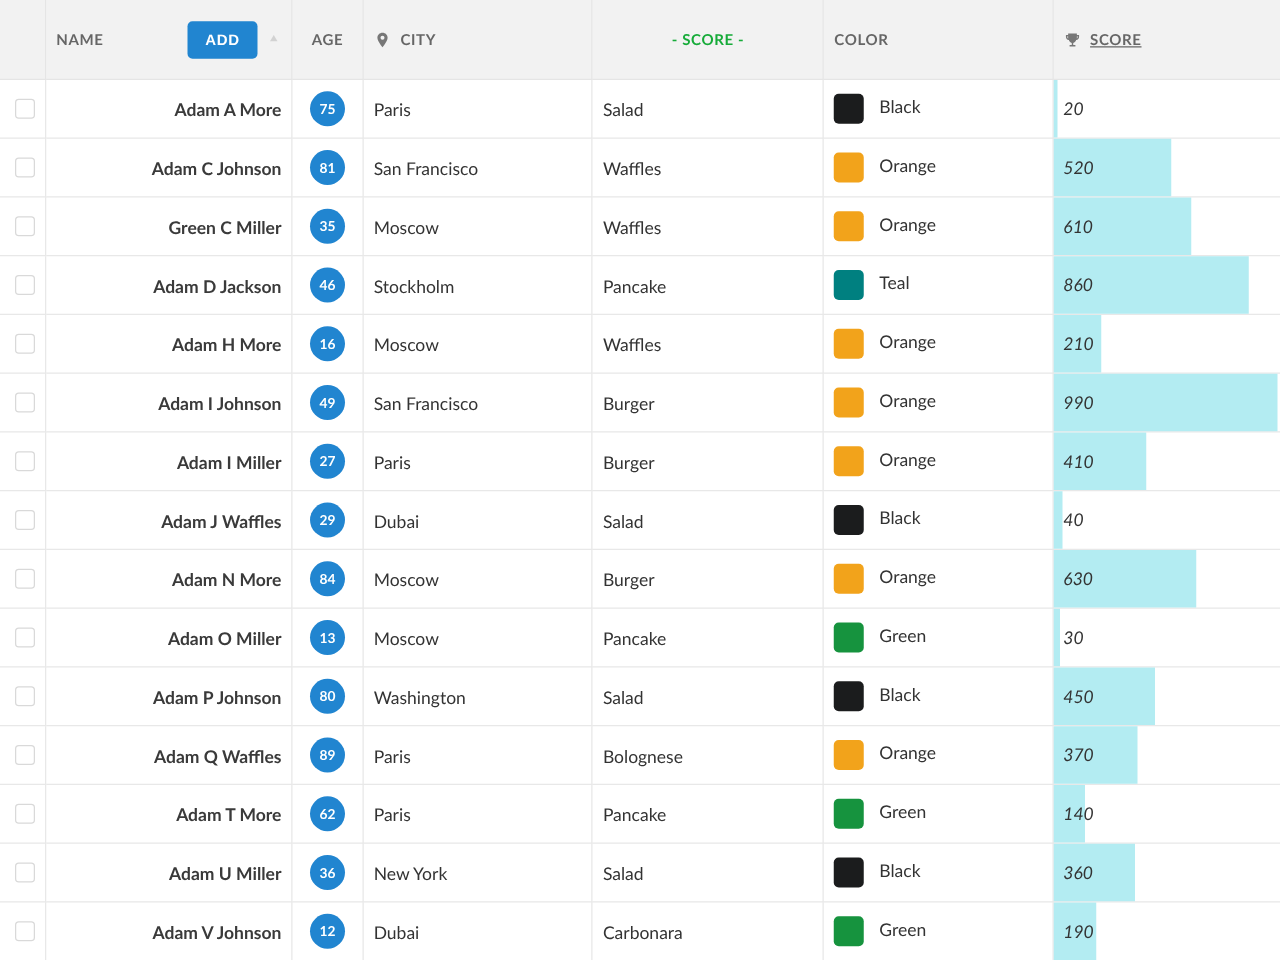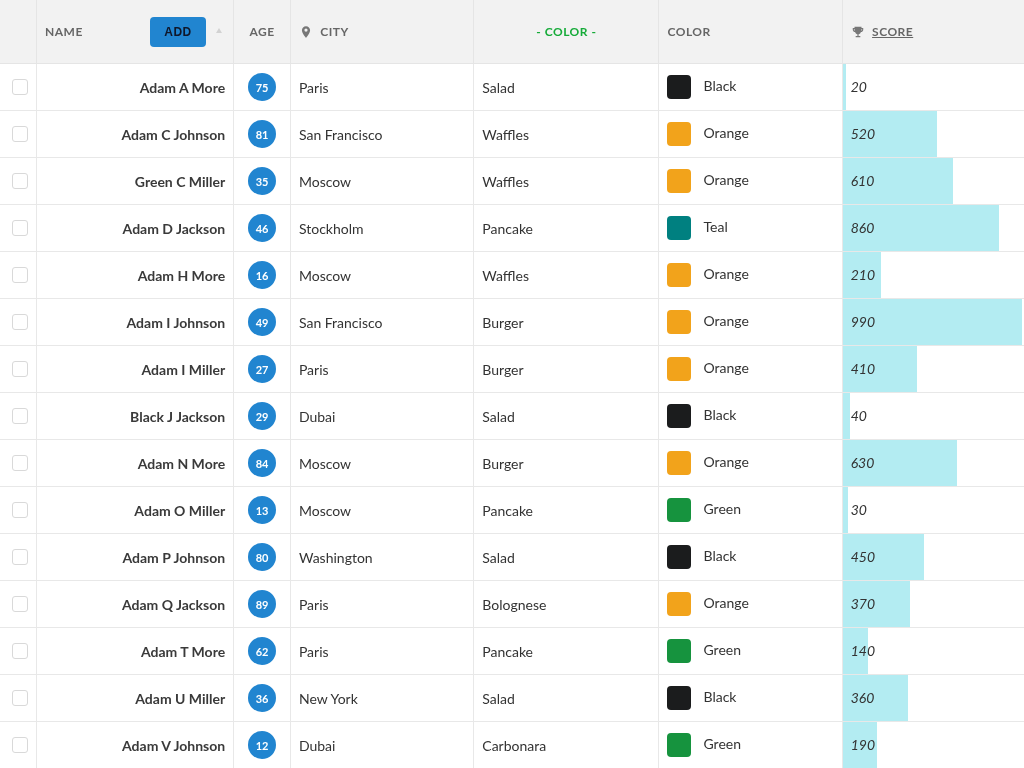--- a/index.html
+++ b/index.html
@@ -40,21 +40,21 @@
   .col-check { width: 34px; }
   .col-name  { width: 160px; }
   .col-age   { width: 58px; text-align: center; }
   .col-city  { width: 192px; }
   .col-food  { width: 196px; }
   .col-color { width: 192px; }
   .col-score { width: 192px; }
 
   .add-btn {
     background: #2185d0;
-    color: #0f172a;
+    color: #ffffff;
     border: none;
     border-radius: 4px;
     padding: 8px 14px;
     font-weight: 700;
     font-size: 12px;
     letter-spacing: 0.5px;
     cursor: pointer;
     margin-left: 64px;
   }
 
@@ -155,21 +155,21 @@
       </th>
       <th class="col-city">
         <span class="marker-icon">
           <svg viewBox="0 0 24 24">
               <path d="M12 2C8 2 5 5 5 9c0 5 7 13 7 13s7-8 7-13c0-4-3-7-7-7zm0 9.5A2.5 2.5 0 1 1 12 6a2.5 2.5 0 0 1 0 5.5z"></path>
             </svg>
         </span>
         <span>CITY</span>
       </th>
       <th class="col-food food-header">
-        <span>- COLOR -</span>
+        <span>- SCORE -</span>
       </th>
       <th class="col-color">
         <span>COLOR</span>
       </th>
       <th class="col-score">
         <span class="trophy-icon">
           <svg viewBox="0 0 24 24">
               <path d="M18 3H6v2H3v3c0 2 1.5 4 4 4 .5 2 2 3.5 4 4v3H8v2h8v-2h-3v-3c2-.5 3.5-2 4-4 2.5 0 4-2 4-4V5h-3V3zM5 8V7h1v3c-.5 0-1-1-1-2zm14 0c0 1-.5 2-1 2V7h1v1z"></path>
             </svg>
         </span>
@@ -273,21 +273,21 @@
         <td class="col-color"><span class="swatch" style="background: rgb(242, 163, 27);"></span><span>Orange</span></td>
         <td class="col-score score-cell">
           <div class="score-bar" style="width: 41%;"></div>
           <div class="score-val">410</div>
         </td>
       </tr>
       <tr>
         <td class="col-check">
           <div class="checkbox"></div>
         </td>
-        <td class="col-name name-cell">Black J Jackson</td>
+        <td class="col-name name-cell">Adam J Waffles</td>
         <td class="col-age"><span class="age-badge">29</span></td>
         <td class="col-city">Dubai</td>
         <td class="col-food">Salad</td>
         <td class="col-color"><span class="swatch" style="background: rgb(27, 28, 29);"></span><span>Black</span></td>
         <td class="col-score score-cell">
           <div class="score-bar" style="width: 4%;"></div>
           <div class="score-val">40</div>
         </td>
       </tr>
       <tr>
@@ -329,21 +329,21 @@
         <td class="col-color"><span class="swatch" style="background: rgb(27, 28, 29);"></span><span>Black</span></td>
         <td class="col-score score-cell">
           <div class="score-bar" style="width: 45%;"></div>
           <div class="score-val">450</div>
         </td>
       </tr>
       <tr>
         <td class="col-check">
           <div class="checkbox"></div>
         </td>
-        <td class="col-name name-cell">Adam Q Jackson</td>
+        <td class="col-name name-cell">Adam Q Waffles</td>
         <td class="col-age"><span class="age-badge">89</span></td>
         <td class="col-city">Paris</td>
         <td class="col-food">Bolognese</td>
         <td class="col-color"><span class="swatch" style="background: rgb(242, 163, 27);"></span><span>Orange</span></td>
         <td class="col-score score-cell">
           <div class="score-bar" style="width: 37%;"></div>
           <div class="score-val">370</div>
         </td>
       </tr>
       <tr>

